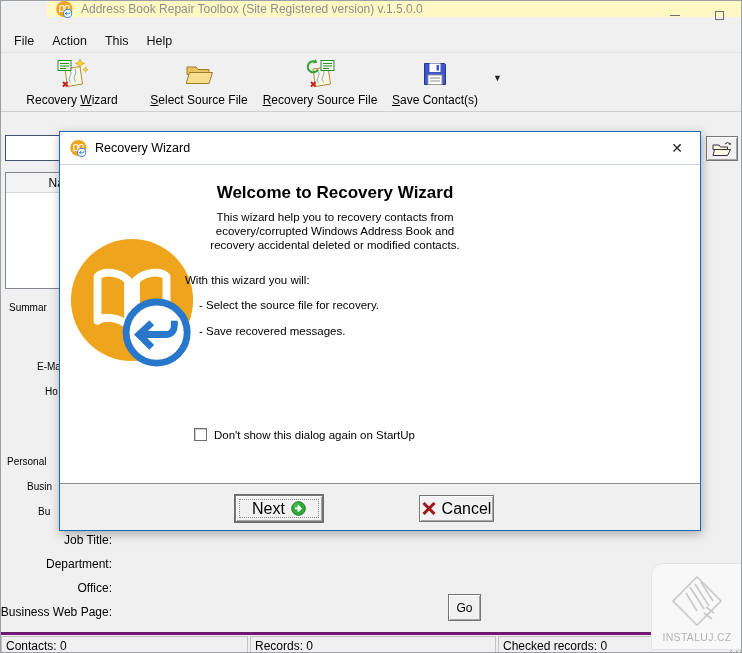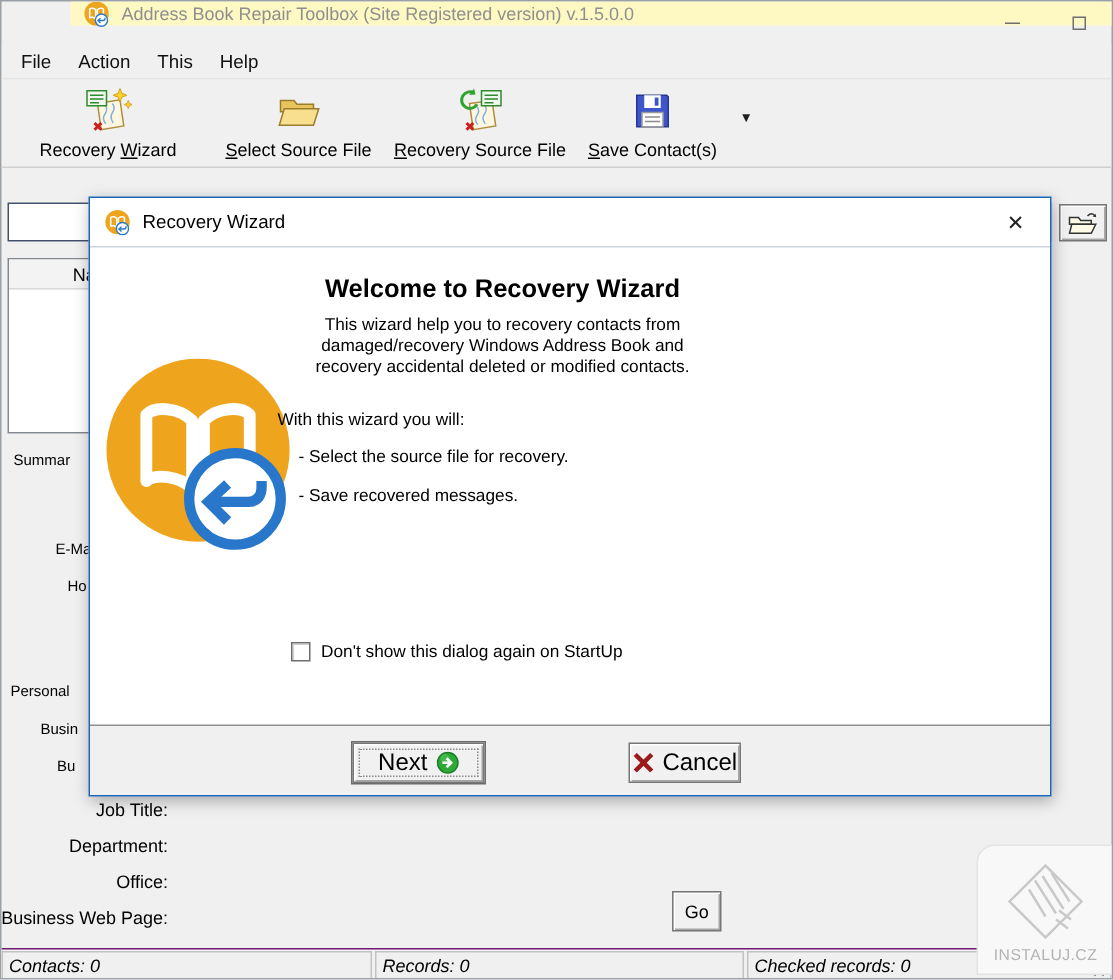--- a/index.html
+++ b/index.html
@@ -33,21 +33,21 @@
   .browse-btn { position:absolute; left:705px; top:135px; width:32px; height:25px; display:flex; align-items:center; justify-content:center; }
   .btn3d { background:#f1f1f1; border:1px solid #777; box-shadow:inset 1px 1px 0 #ffffff, inset -1px -1px 0 #a6a6a6; }
   
   .listbox { position:absolute; left:4px; top:171px; width:290px; height:117px; background:#fff; border:1px solid #828790; }
   .list-header { height:20px; background:#f3f3f3; border-bottom:1px solid #d9d9d9; display:flex; }
   .list-header-cell { width:118px; border-right:1px solid #d9d9d9; display:flex; align-items:center; justify-content:center; font-size:12px; }
   .bg-frag { position:absolute; font-size:10px; white-space:nowrap; }
   .bg-label { position:absolute; right:629px; font-size:12px; white-space:nowrap; }
   .go-btn { position:absolute; left:447px; top:593px; width:33px; height:27px; font-size:12px; display:flex; align-items:center; justify-content:center; }
   
-  .statusbar { position:absolute; left:0; top:631px; width:100%; height:21px; background:#f0f0f0; border-top:1px solid #701a75; display:flex; gap:2px; padding-top:1px;font-style:italic; }
+  .statusbar { position:absolute; left:0; top:631px; width:100%; height:21px; background:#f0f0f0; border-top:3px solid #701a75; display:flex; gap:2px; padding-top:1px; }
   .status-panel { height:19px; border:1px solid #c3c3c3; display:flex; align-items:center; padding-left:4px; font-size:12px; background:#f0f0f0; position:relative; }
   .sp1{ width:247px; } .sp2{ width:246px; } .sp3{ flex:1; }
   .resize-grip { position:absolute; right:1px; bottom:1px; width:13px; height:13px;
     background:repeating-linear-gradient(135deg, transparent 0 3px, #9a9a9a 3px 4px); clip-path:polygon(100% 0, 100% 100%, 0 100%); }
   
   .watermark { position:absolute; left:650px; top:562px; width:92px; height:87px; background:#f8f8f8; border:1px solid #e3e3e3; border-radius:12px 0 0 0; z-index:5; display:flex; flex-direction:column; align-items:center; justify-content:flex-end; padding-bottom:6px; }
   .watermark-text { color:#b3b3b3; font-size:10.5px; letter-spacing:.3px; }
   .watermark svg { margin-bottom:2px; }
   
   .dialog { position:absolute; left:58px; top:130px; width:642px; height:400px; background:#f0f0f0; border:1px solid #1a66b8; box-shadow:1px 3px 10px rgba(0,0,0,.3); z-index:10; display:flex; flex-direction:column; }
@@ -226,21 +226,21 @@
     </div>
 
     <div class="dlg-content">
       <svg class="logo" viewBox="0 0 132 132">
           <use href="#app-logo"></use>
         </svg>
       <div class="text-col">
         <div class="dlg-heading">Welcome to Recovery Wizard</div>
         <div class="dlg-intro">
           <div>This wizard help you to recovery contacts from</div>
-          <div>damaged/recovery Windows Address Book and</div>
+          <div>ecovery/corrupted Windows Address Book and</div>
           <div>recovery accidental deleted or modified contacts.</div>
         </div>
         <div class="dlg-will">With this wizard you will:</div>
         <div class="dlg-bullets">
           <div>- Select the source file for recovery.</div>
           <div>- Save recovered messages.</div>
         </div>
       </div>
       <div class="chk-row">
         <span class="chk-box"></span>

